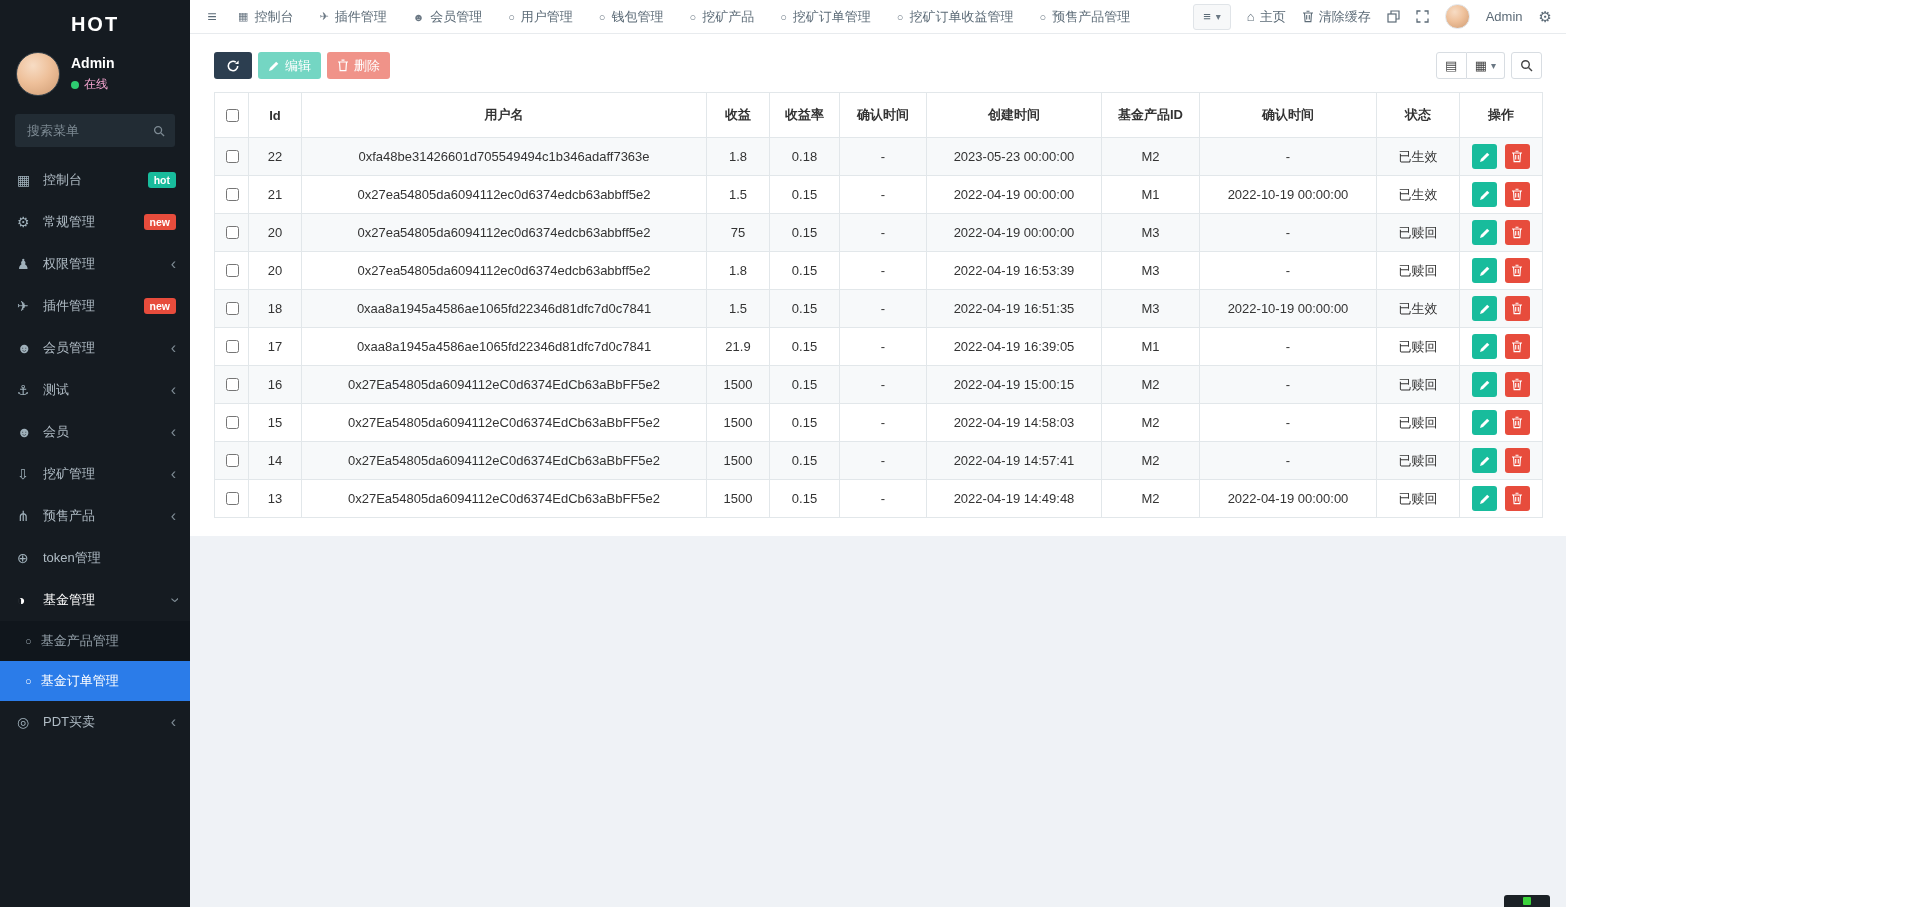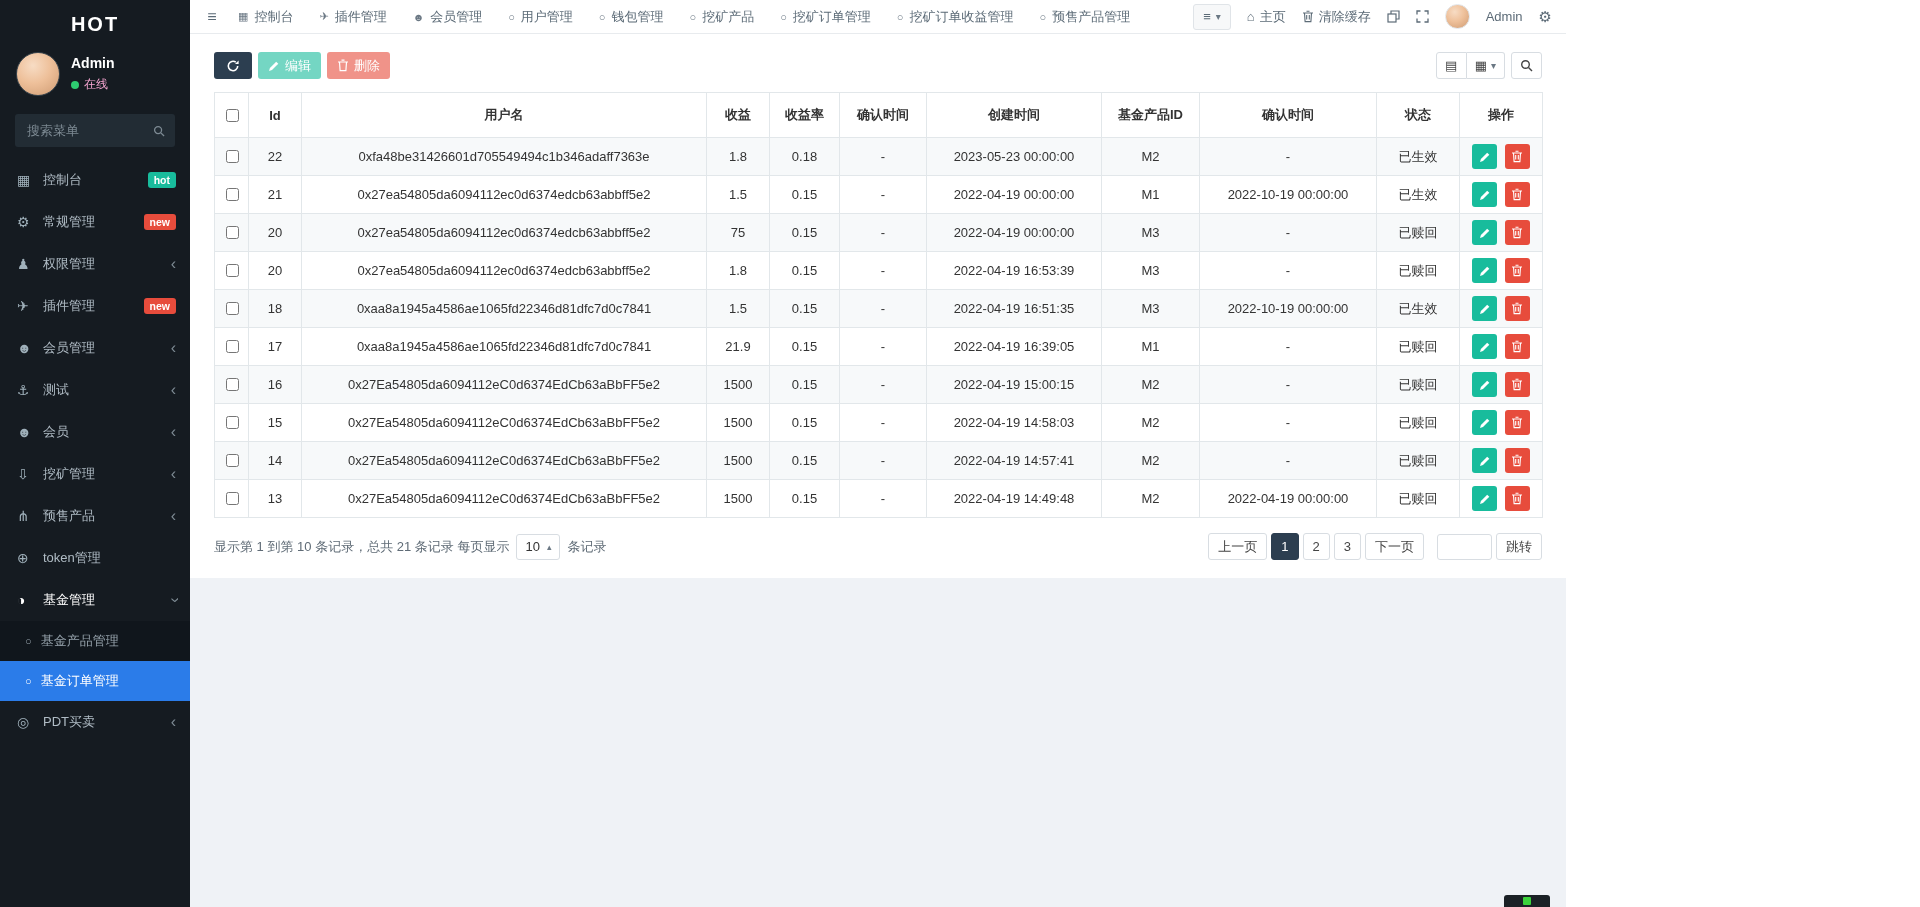--- a/index.html
+++ b/index.html
@@ -577,37 +577,20 @@
       <button class="op del">
                     <svg width="12" height="13" viewBox="0 0 12 13">
                       <path d="M1 3h10M4.5 1.2h3M2.5 3l.6 8.6h5.8L9.5 3M4.7 5v4.6M7.3 5v4.6" stroke="#fff" stroke-width="1.1" fill="none"></path>
                     </svg>
                   </button>
     </td>
   </tr>
 </tbody>
         </table>
 
-        <div class="pager-row">
-          <span>显示第 1 到第 10 条记录，总共 21 条记录 每页显示</span>
-          <span class="psize">
-            <span>10</span>
-            <span class="caret">▴</span>
-          </span>
-          <span>条记录</span>
-          <div class="pager">
-            <button class="pbtn">上一页</button>
-            <button class="pbtn active">1</button>
-            <button class="pbtn">2</button>
-            <button class="pbtn">3</button>
-            <button class="pbtn">下一页</button>
-            <input class="jump-input" style="">
-            <button class="pbtn">跳转</button>
-          </div>
-        </div>
 
       </div>
     </div>
   </div>
 
   <div class="debug-bar">
       <i></i>
     </div>
 </div>
 

